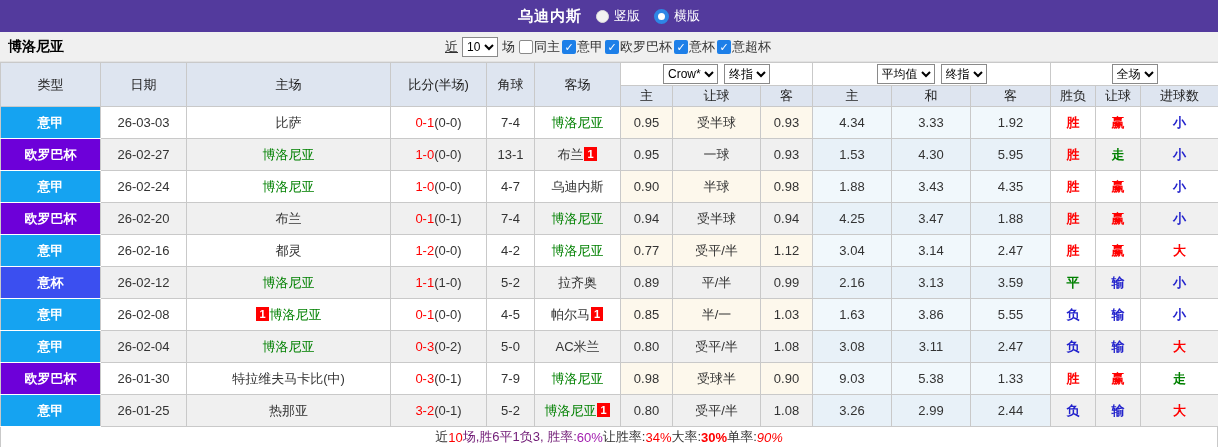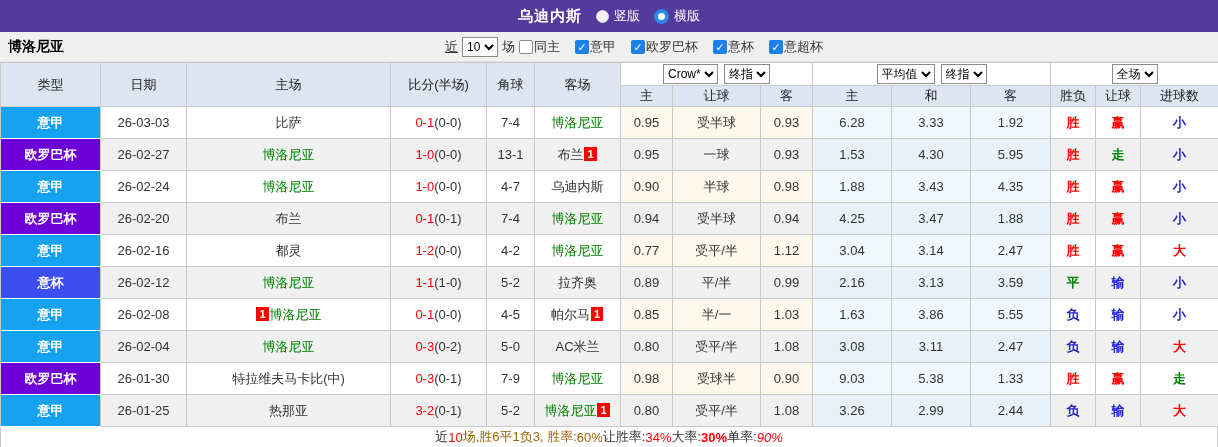--- a/index.html
+++ b/index.html
@@ -116,21 +116,21 @@
   </div>
 
   <div class="filter-row">
     <span class="team-name">博洛尼亚</span>
     <span class="filter-controls">
       <span class="near-link">近</span>
       <select>
         <option>10</option>
       </select>
       <span>场</span>
-      <span style="display:inline-flex;align-items:center;gap:15px;">
+      <span style="display:inline-flex;align-items:center;gap:2px;">
           <label class="cb-wrap">
             <span class="cb off"></span>
             <span>同主</span>
           </label>
           <label class="cb-wrap">
             <span class="cb on">✓</span>
             <span>意甲</span>
           </label>
           <label class="cb-wrap">
             <span class="cb on">✓</span>
@@ -210,21 +210,21 @@
         <tr>
           <td class="type" style="background:#15a3f1">意甲</td>
           <td>26-03-03</td>
           <td><span class="">比萨</span></td>
           <td><span class="score-main">0-1</span><span class="score-half">(0-0)</span></td>
           <td>7-4</td>
           <td><span class="green">博洛尼亚</span></td>
           <td class="ah">0.95</td>
           <td class="ah">受半球</td>
           <td class="ah">0.93</td>
-          <td class="eu">6.28</td>
+          <td class="eu">4.34</td>
           <td class="eu">3.33</td>
           <td class="eu">1.92</td>
           <td class="res" style="color:#ff0000">胜</td>
           <td class="res" style="color:#ff0000">赢</td>
           <td class="res" style="color:#2222cc">小</td>
         </tr>
         <tr>
           <td class="type" style="background:#6d00d9">欧罗巴杯</td>
           <td>26-02-27</td>
           <td><span class="green">博洛尼亚</span></td>
@@ -376,22 +376,22 @@
           <td class="res" style="color:#2222cc">负</td>
           <td class="res" style="color:#2222cc">输</td>
           <td class="res" style="color:#ff0000">大</td>
         </tr>
       </tbody>
   </table>
 
   <div class="footer">
       <span style="color: rgb(51, 51, 51);">近</span>
       <span style="color: rgb(255, 0, 0);">10</span>
-      <span style="color: #a16207;">场,胜6平1负3, 胜率:</span>
-      <span style="color: #a16207;">60%</span>
+      <span style="color: #701a75;">场,胜6平1负3, 胜率:</span>
+      <span style="color: #a21caf;">60%</span>
       <span style="color: rgb(51, 51, 51);"> 让胜率:</span>
       <span style="color: rgb(255, 0, 0);">34%</span>
       <span style="color: rgb(51, 51, 51);"> 大率:</span>
       <span style="color: rgb(255, 0, 0); font-weight: bold;">30%</span>
       <span style="color: rgb(51, 51, 51);"> 单率:</span>
       <span style="color: rgb(255, 0, 0); font-style: italic;">90%</span>
     </div>
 
 </div>
 

